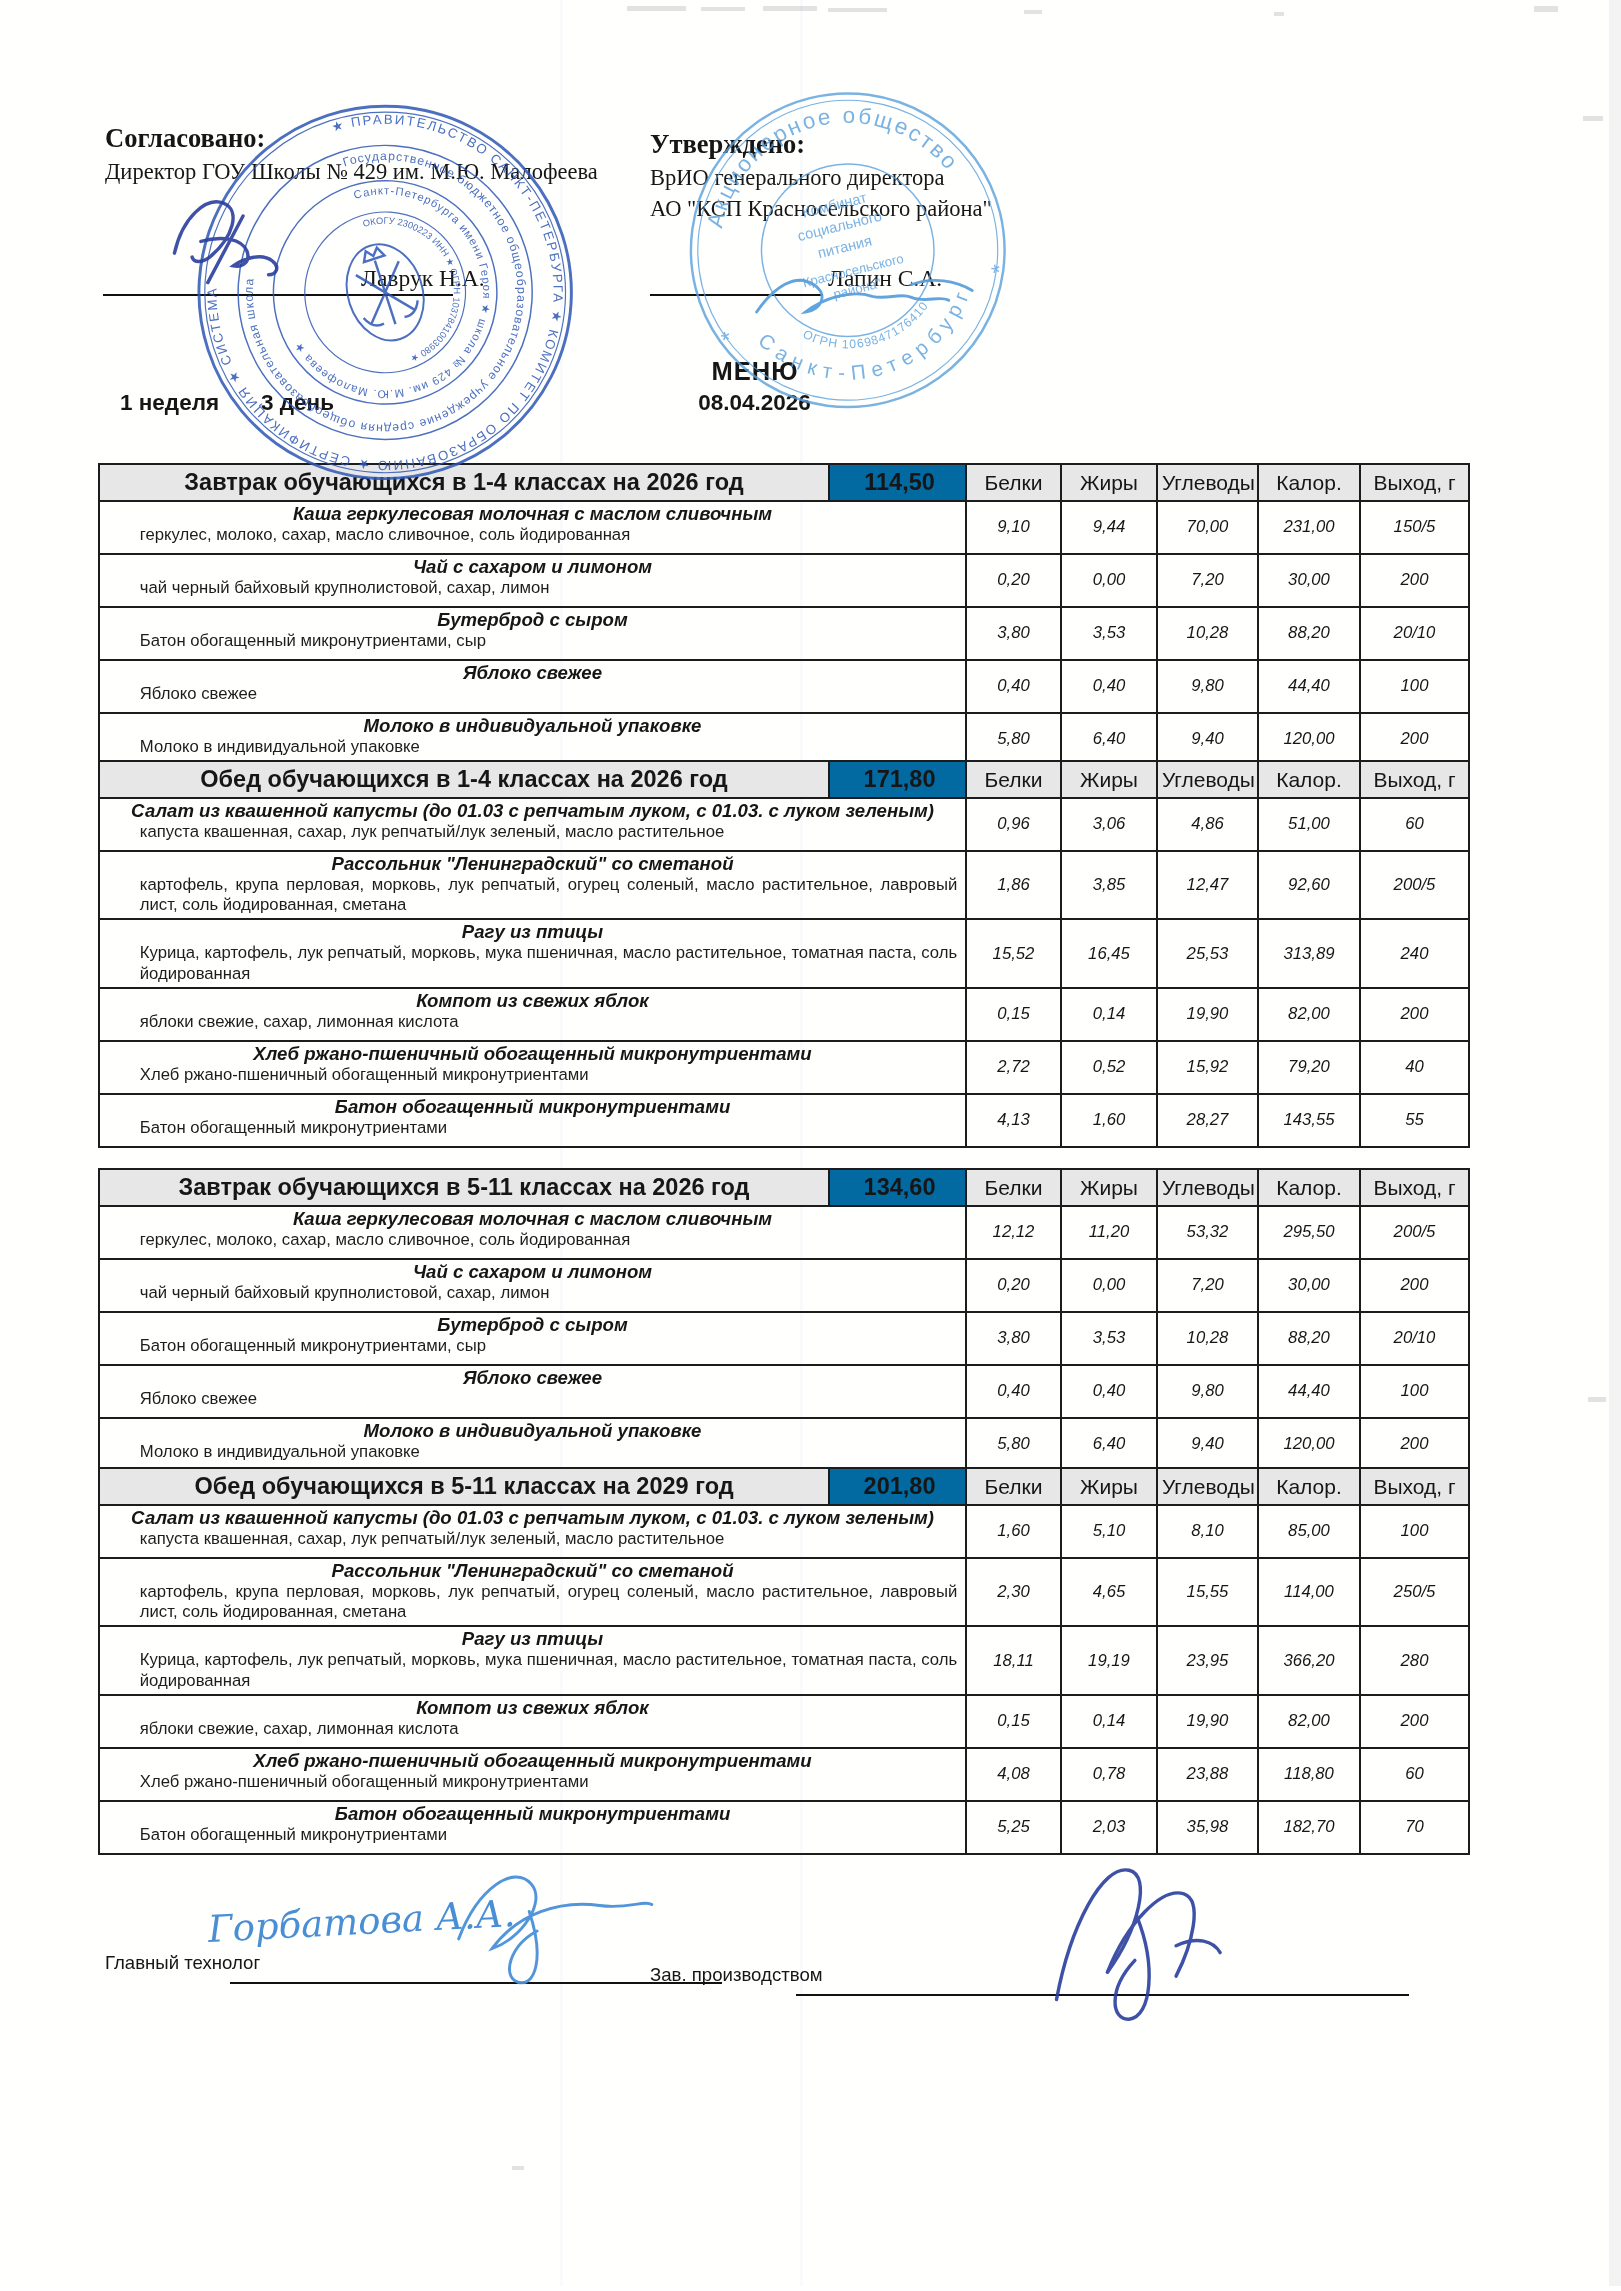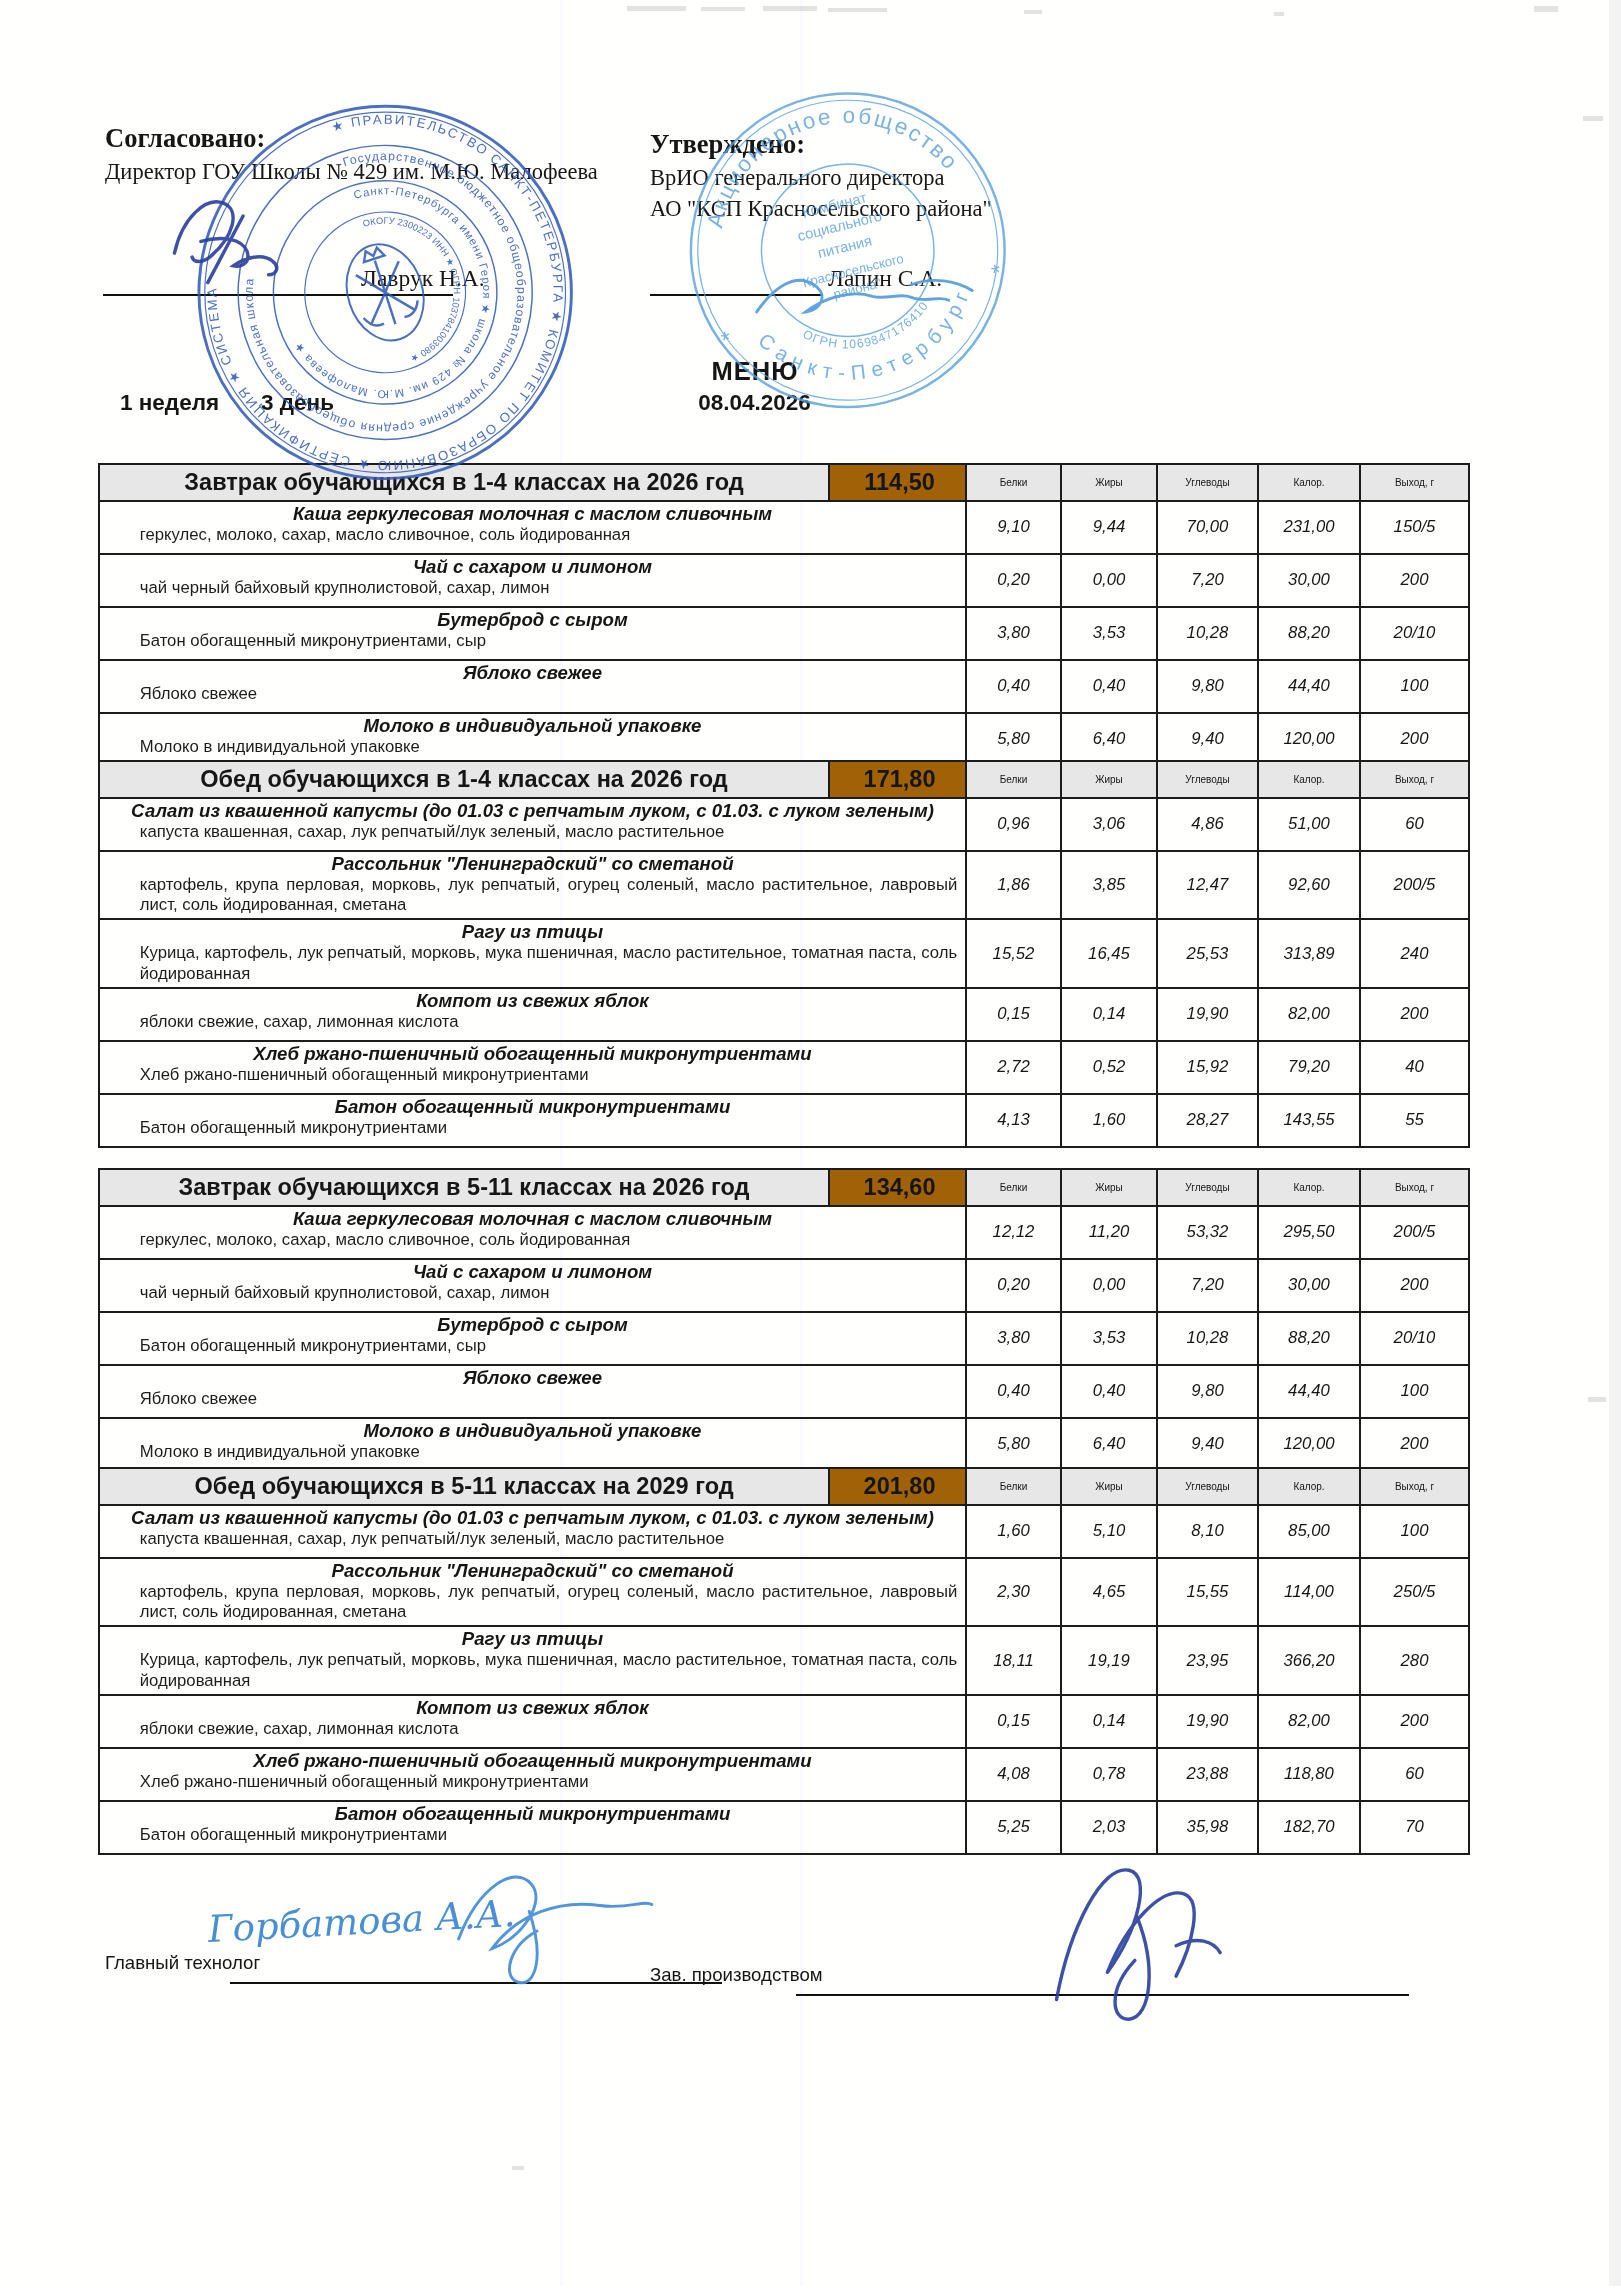--- a/index.html
+++ b/index.html
@@ -17,24 +17,24 @@
 
   
   .menu-title { font-size:25.5px; font-weight:bold; letter-spacing:1px; text-align:center;margin-top:18px; }
   .menu-meta  { font-size:22.5px; font-weight:bold; }
 
   
   .menu-table { position:absolute; left:98px; width:1370px; border-collapse:collapse;
                 table-layout:fixed; border:2.9px solid #161616; }
   .menu-table th, .menu-table td { border:2px solid #1c1c1c; overflow:hidden; }
   .menu-table thead th { background:#e7e7e7; height:35px; padding:0 3.9px; }
-  .menu-table thead th.t-price { background:#a16207;padding-left:8px; }
+  .menu-table thead th.t-price { background:#0369a1;padding-left:8px; }
   .t-title { font-weight:bold; font-size:23.5px; }
   .t-price { font-weight:bold; font-size:23.5px; text-align:center; }
-  .t-col   { font-size:10px; font-weight:normal; text-align:center; }
+  .t-col   { font-size:21px; font-weight:normal; text-align:center; }
   .menu-table tbody td { height:47px; }
   td.dish-cell { padding:1px 7.8px 2.9px 7.8px; vertical-align:top; }
   .dish-name { font-weight:bold; font-style:italic; text-align:center; font-size:18.6px; line-height:1.18; }
   .dish-comp { font-size:16.7px; line-height:1.22; text-align:justify; color:#1d1d1d;margin-left:32px; }
   td.num { text-align:center; font-style:italic; font-size:16.7px; }
 
   
   .foot-label { font-size:18.6px; }
   .script-name { font-family:"DejaVu Serif", serif; font-style:italic; font-size:37px;
                  color:#4a8fd4; transform:rotate(-3deg); }

